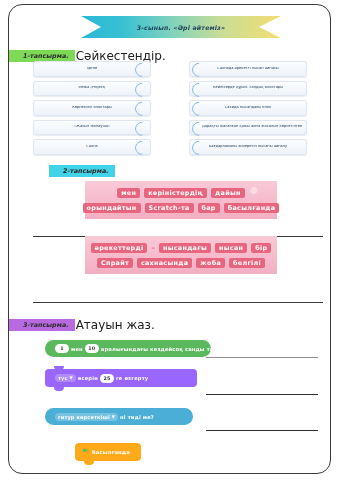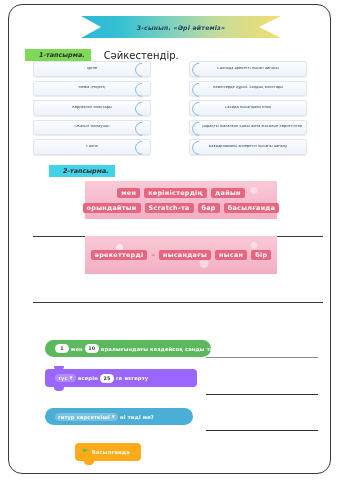--- a/index.html
+++ b/index.html
@@ -42,21 +42,21 @@
   
   .task-line{position:absolute;display:flex;align-items:center;}
   .task-badge{
     font-size:6.4px;font-weight:bold;font-style:italic;color:#2b2b2b;
     padding:2px 6px 2px 14px;white-space:nowrap;
   }
   .badge-green{background:#7ed957;}
   .badge-cyan{background:#42d3e8;margin-left:40px;}
   .badge-purple{background:#b96ae0;}
   .task-text{
-    font-size:10px;color:#202020;margin-left:13px;white-space:nowrap;
+    font-size:12px;color:#202020;margin-left:1px;white-space:nowrap;
   }
   
   .match{position:absolute;left:24px;top:56px;width:290px;height:86px;}
   .mcol{position:absolute;top:0;width:118px;}
   .mcol.left{left:0;}
   .mcol.right{left:156px;}
   .mrow{
     position:relative;
     height:13.5px;margin-bottom:4px;
     border:.7px solid #dfe6ef;
@@ -189,21 +189,21 @@
 <body>
 
 <div class="sheet">
 
   <div class="banner-wrap">
     <div class="banner">
       <span class="banner-text">3-сынып. «Әрі әйтеміз»</span>
     </div>
   </div>
 
-  <div class="task-line" style="left:16px;top:44px;text-align:right;">
+  <div class="task-line" style="left:0px;top:44px;text-align:right;">
     <span class="task-badge badge-green">1-тапсырма.</span>
     <span class="task-text">Сәйкестендір.</span>
   </div>
 
   <div class="match">
 
     <div class="mcol left">
       <div class="mrow left-row">
         <span class="lbl">Sprite</span>
         <span class="knob"></span>
@@ -271,24 +271,34 @@
   <div class="rule" style="left:24px;top:231px;width:290px;"></div>
 
   <div class="pink" id="pink-2">
     <div class="wordrow">
       <span class="word">әрекеттерді</span>
       <span class="dash">–</span>
       <span class="word">нысандағы</span>
       <span class="word">нысан</span>
       <span class="word">бір</span>
     </div>
+    <div class="wordrow">
+      <span class="word">Спрайт</span>
+      <span class="word">сахнасында</span>
+      <span class="word">жоба</span>
+      <span class="word">белгілі</span>
+    </div>
   </div>
 
   <div class="rule" style="left:24px;top:297px;width:290px;"></div>
 
+  <div class="task-line" style="left:0px;top:313px;">
+    <span class="task-badge badge-purple">3-тапсырма.</span>
+    <span class="task-text">Атауын жаз.</span>
+  </div>
 
   <div class="sblock" id="blk-green">
     <span class="oval">1</span>
     <span>мен</span>
     <span class="oval">10</span>
     <span>аралығындағы кездейсоқ санды таңда</span>
   </div>
 
   <div class="sblock" id="blk-purple">
     <span class="drop">

